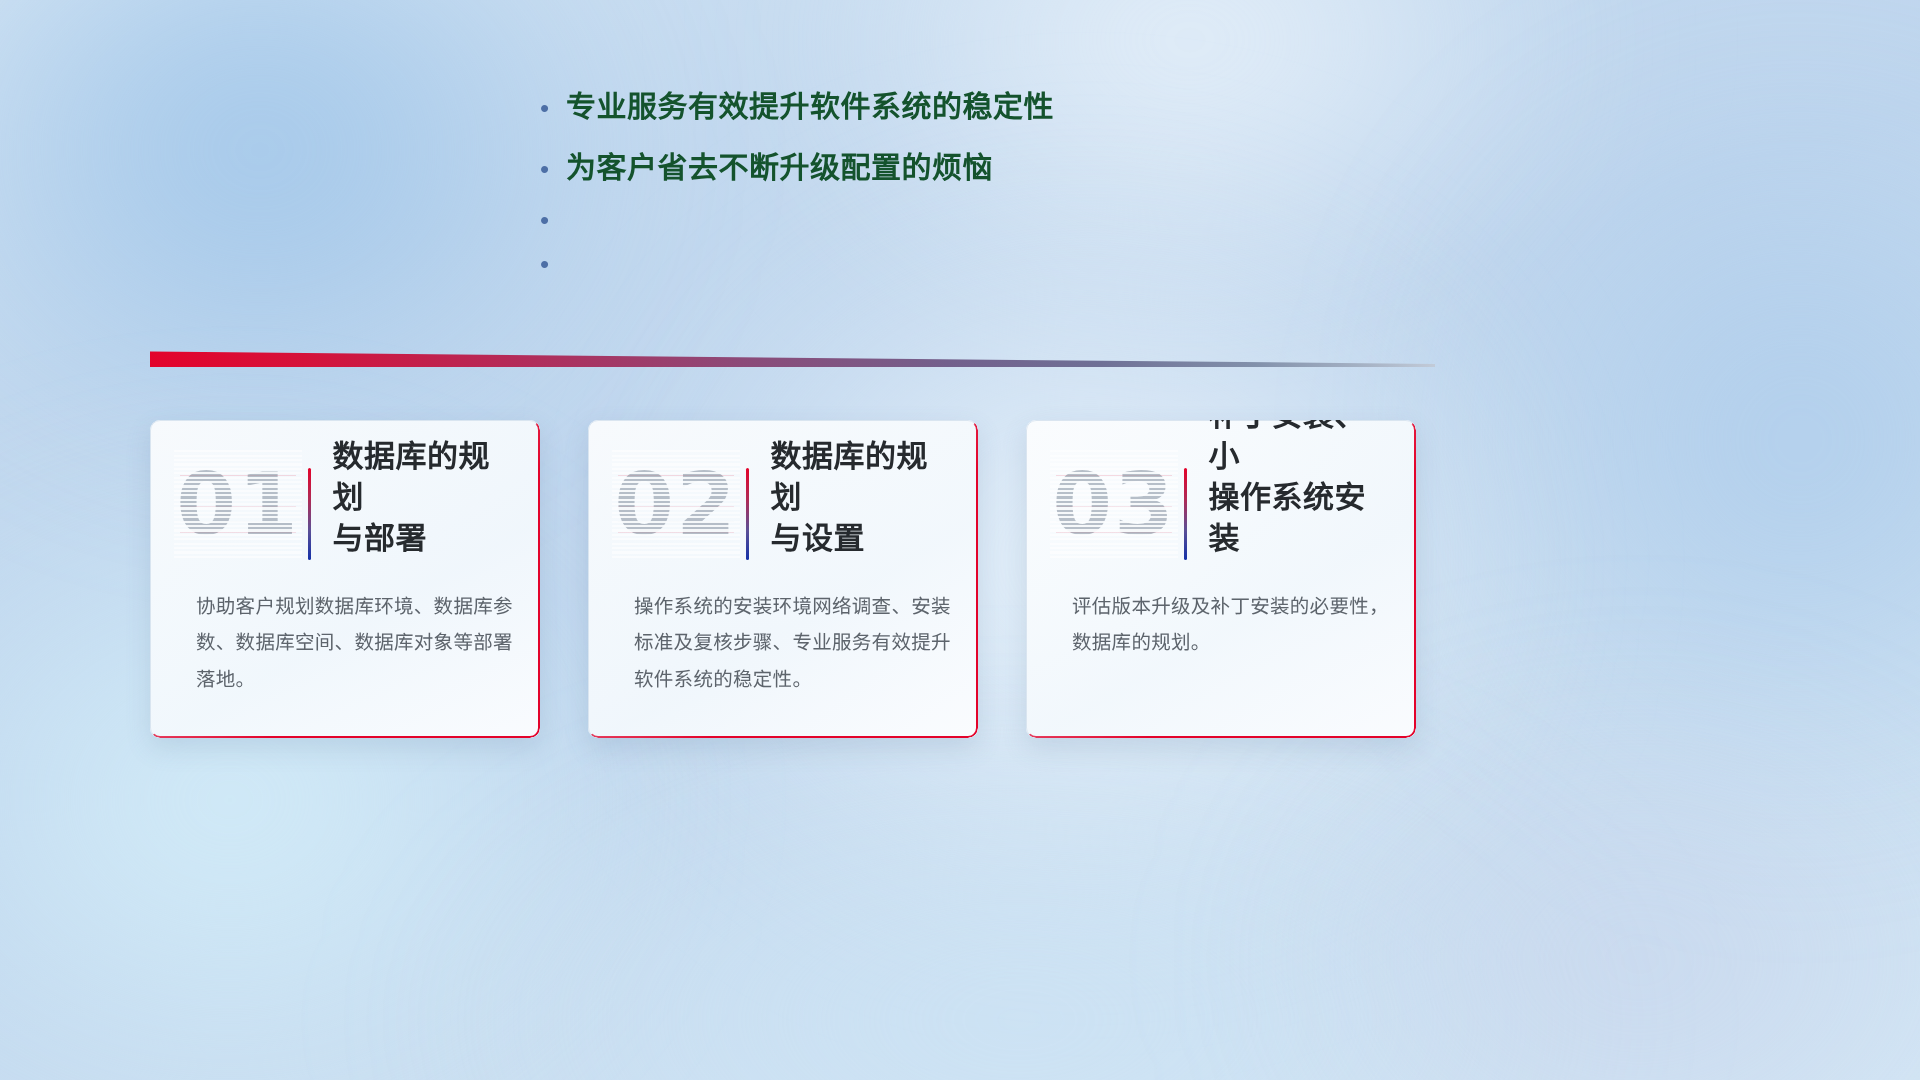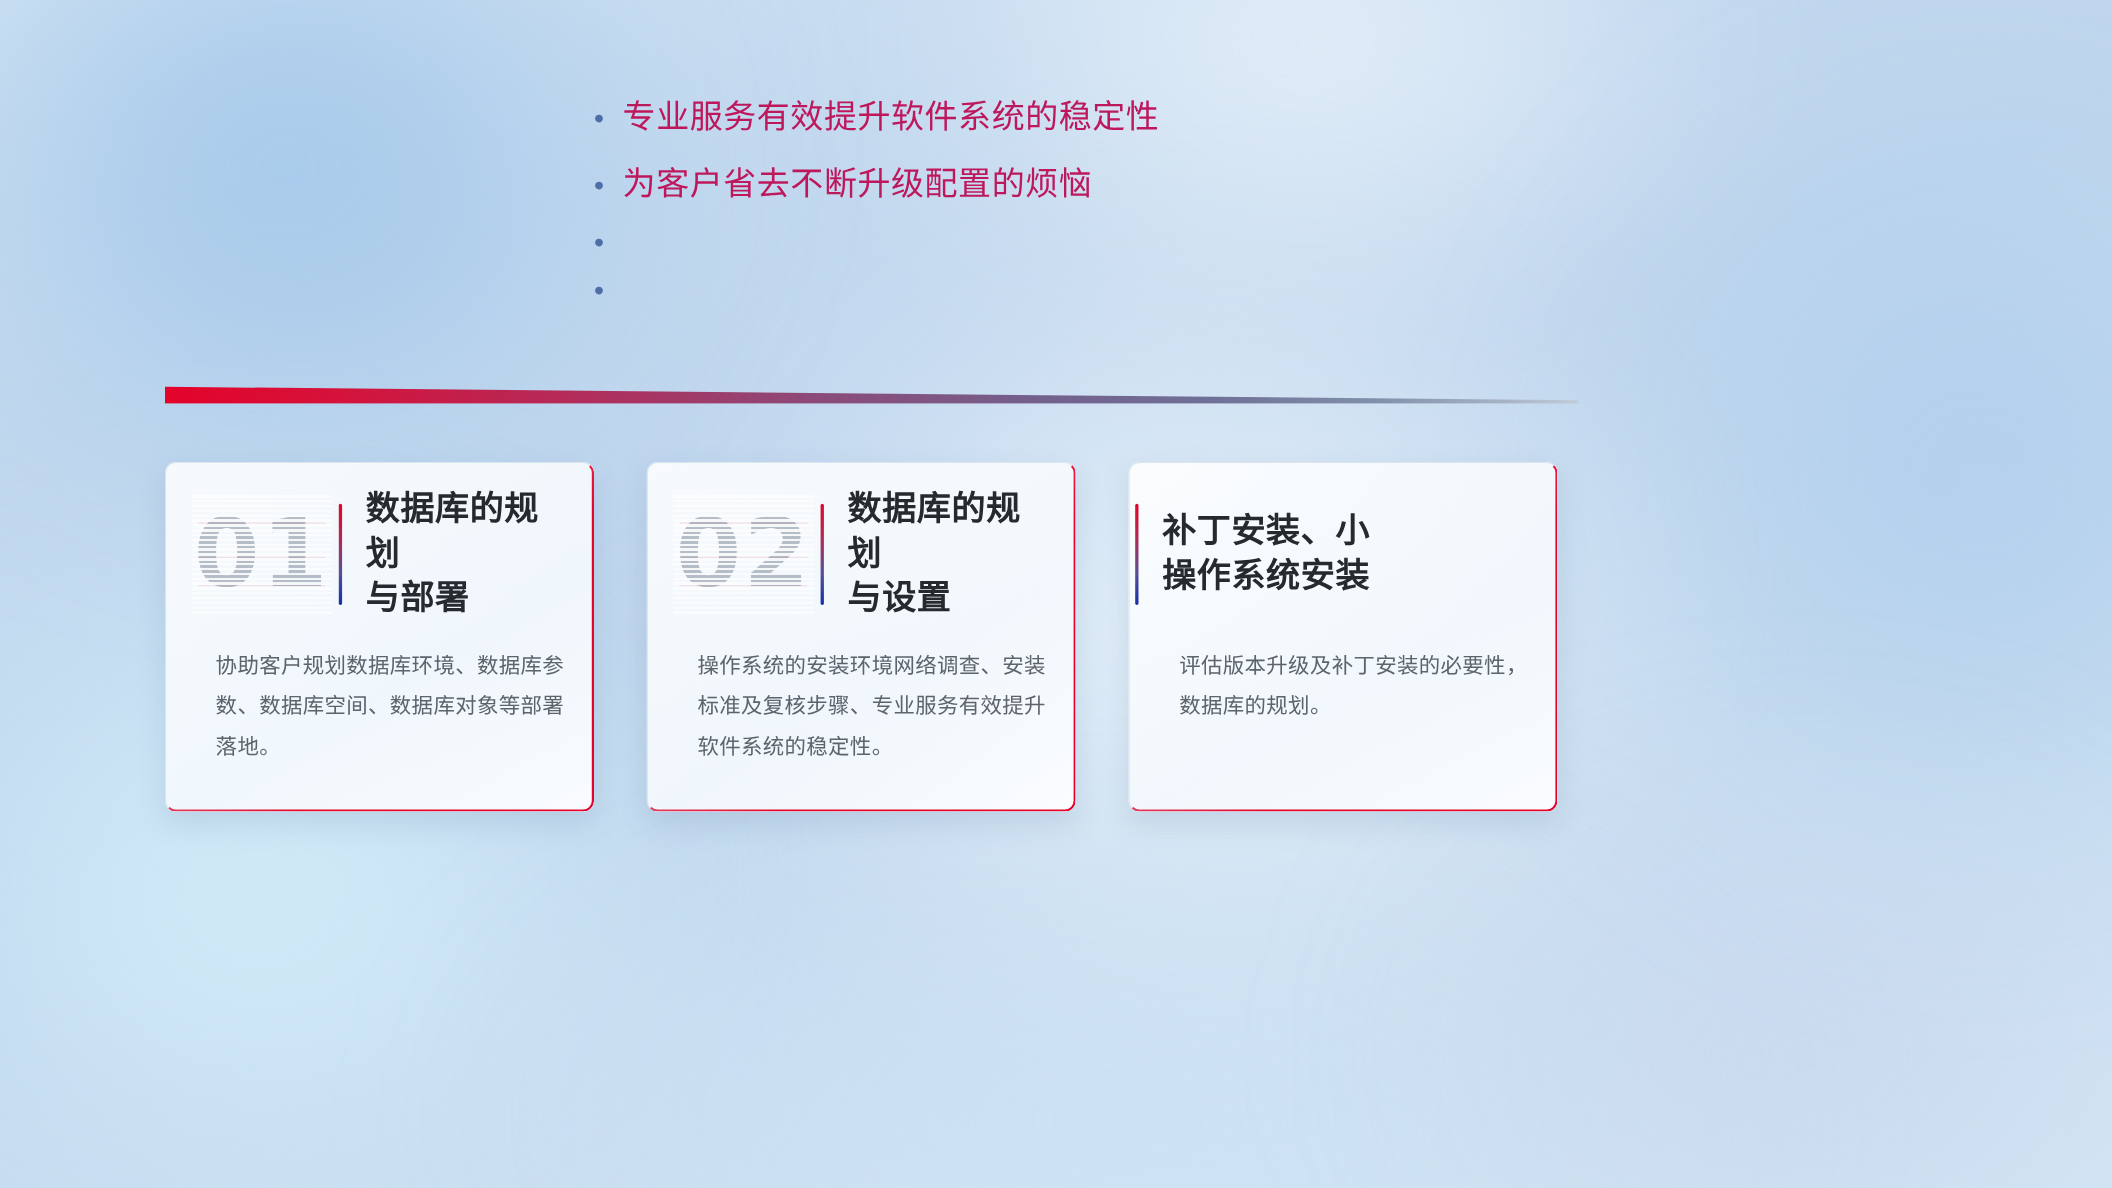--- a/index.html
+++ b/index.html
@@ -58,22 +58,22 @@
     display:flex;align-items:baseline;
     margin-bottom:18px;
   }
   .bullet-dot{
     width:26px;flex:0 0 26px;
     font-size:26px;line-height:1;color:#4d6fa6;
     text-align:left;
   }
   .bullet-text{
     font-size:30px;line-height:1.42;
-    color:#be185d;letter-spacing:.5px;
-    font-weight:400;
+    color:#14532d;letter-spacing:.5px;
+    font-weight:700;
   }
 
   
   #divider{
     position:absolute;left:150px;top:345px;width:1285px;height:22px;
   }
   #divider .wedge{
     position:absolute;inset:0;
     background:linear-gradient(90deg,
       #e3032b 0%, #d5123a 12%, #b52a58 28%,
@@ -113,21 +113,21 @@
   }
   
   .card-outline{
     position:absolute;inset:0;border-radius:10px;
     border:1px solid rgba(214,226,238,.9);
     pointer-events:none;
   }
 
   .card-head{
     position:absolute;left:0;top:28px;right:20px;height:112px;
-    display:flex;align-items:center;
+    display:flex;align-items:flex-end;
   }
 
   
   .card-num{
     position:relative;
     width:128px;margin-left:24px;flex:0 0 128px;
     font-family:"DejaVu Sans",sans-serif;
     font-size:86px;font-weight:700;line-height:112px;
     text-align:center;
     color:#8f9aa8;
@@ -236,20 +236,21 @@
         <div class="card-title">数据库的规划
 与设置</div>
       </div>
       <div class="card-desc">操作系统的安装环境网络调查、安装标准及复核步骤、专业服务有效提升软件系统的稳定性。</div>
     </div>
 
     <div class="card">
       <div class="card-outline"></div>
       <div class="card-accent"></div>
       <div class="card-head">
+        <div class="card-num">03</div>
         <div class="card-rule"></div>
         <div class="card-title">补丁安装、小
 操作系统安装</div>
       </div>
       <div class="card-desc">评估版本升级及补丁安装的必要性，数据库的规划。</div>
     </div>
 
   </div>
 </div>
 

